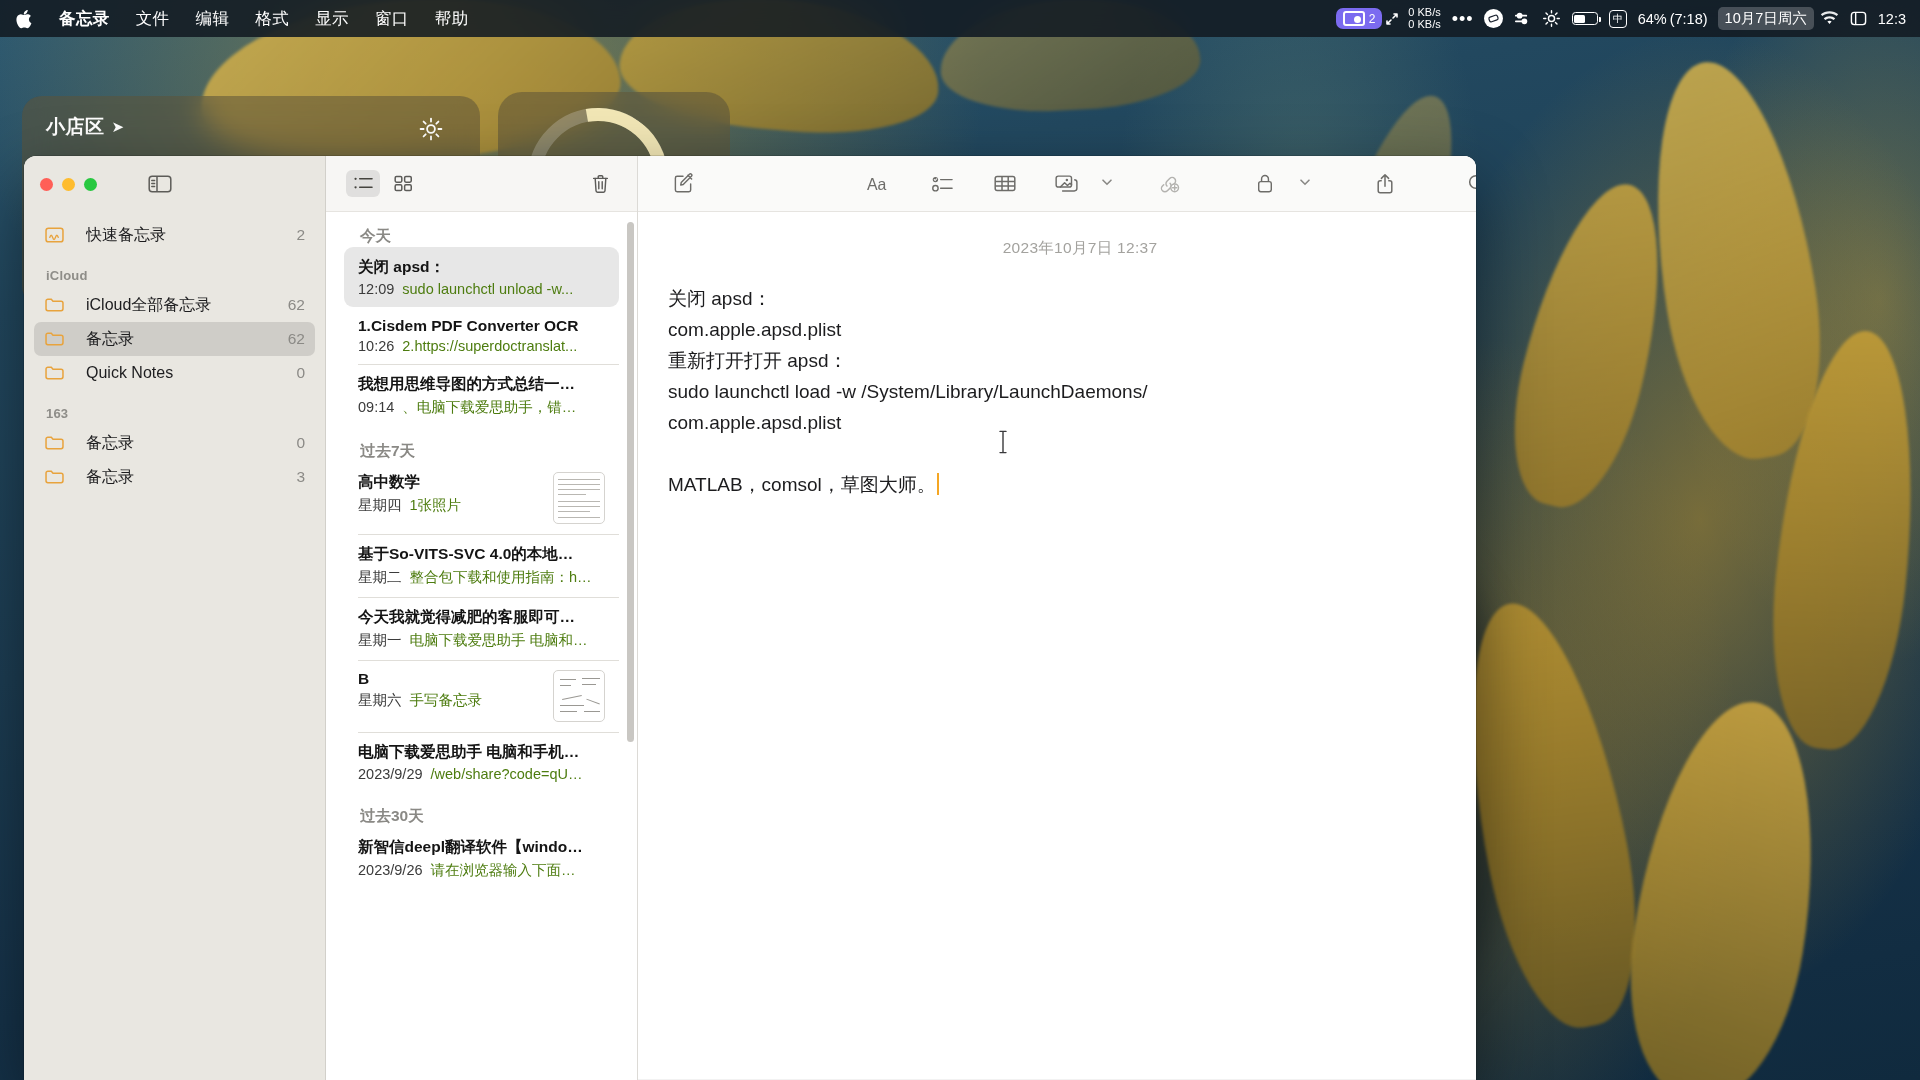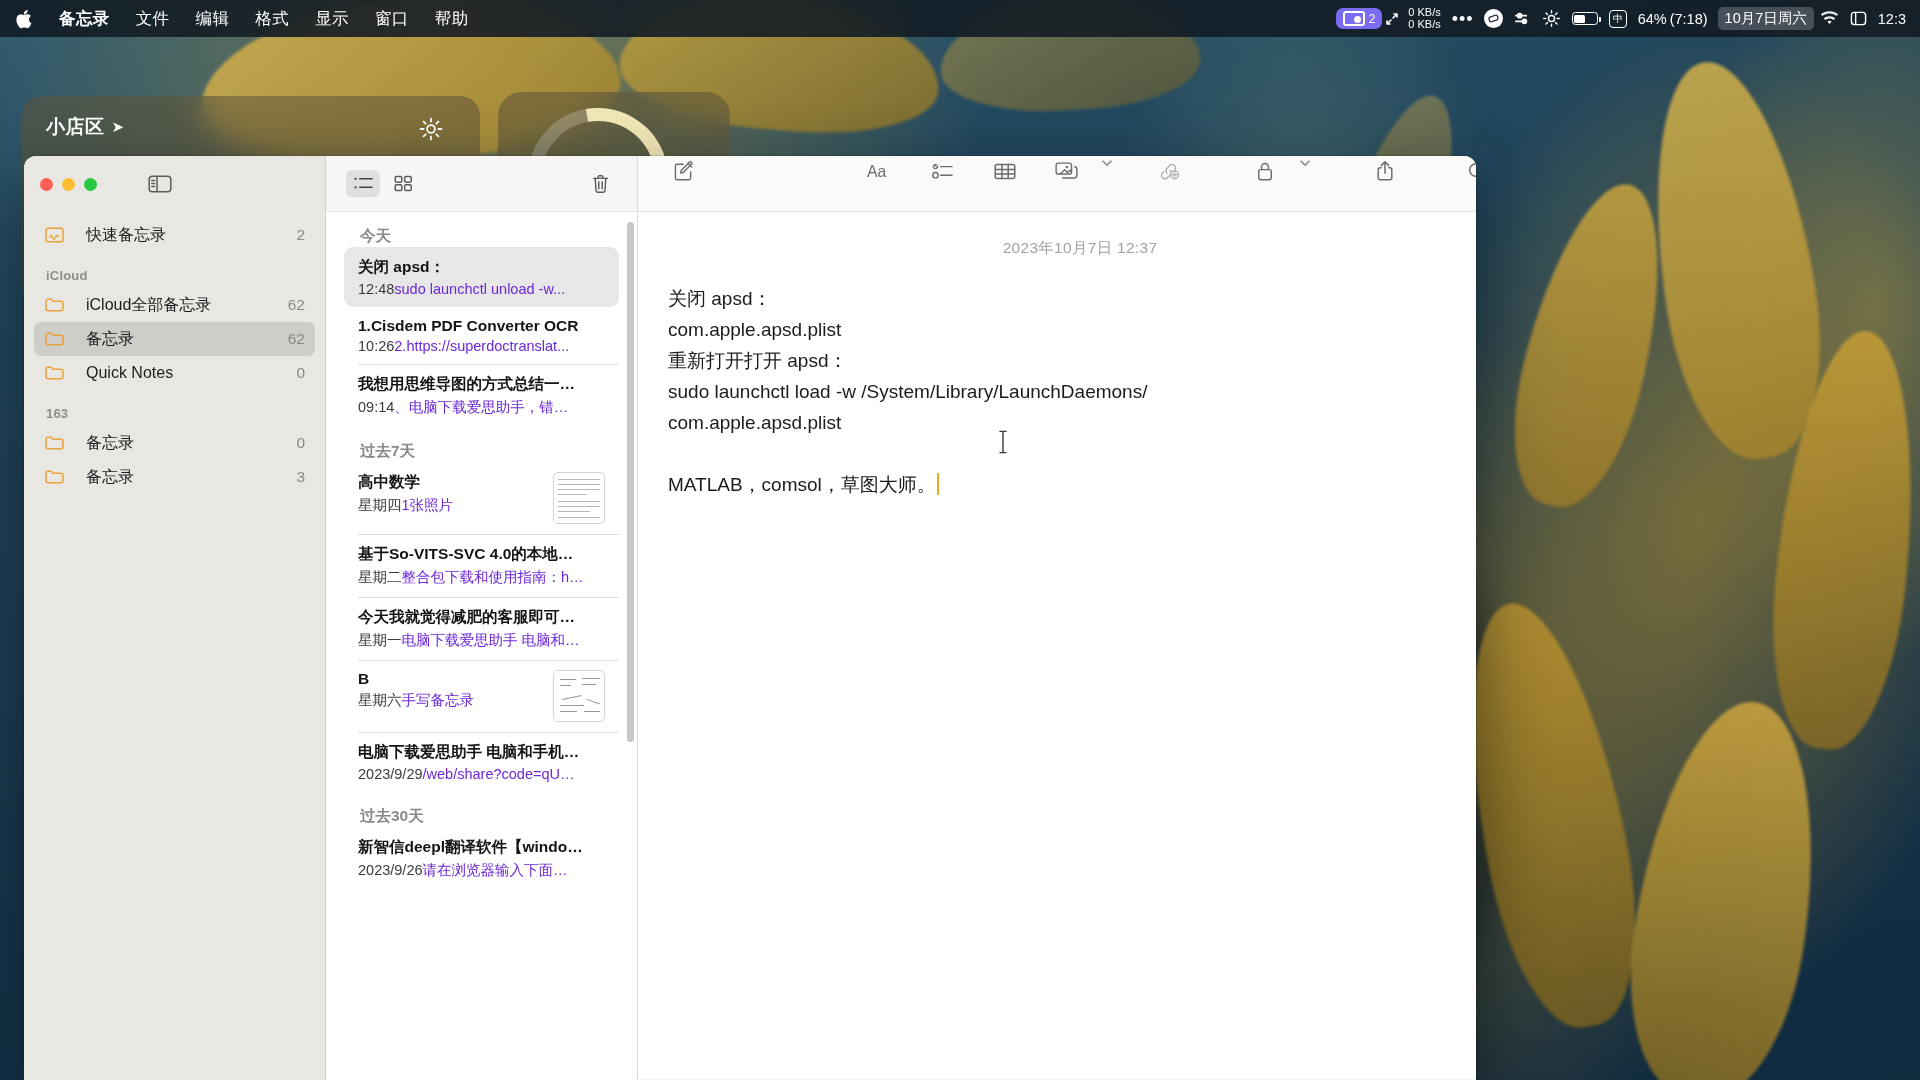--- a/index.html
+++ b/index.html
@@ -215,21 +215,21 @@
   .note-row .txt { flex: 1; min-width: 0; }
   .note-title {
     font-size: 15.5px; font-weight: 700; color: #141414;
     white-space: nowrap; overflow: hidden; text-overflow: ellipsis;
     margin-bottom: 3px;
   }
   .note-sub {
     font-size: 14.5px; color: #3b3b3b;
     white-space: nowrap; overflow: hidden; text-overflow: ellipsis;
   }
-  .note-sub .snippet { color: #6d28d9; }
+  .note-sub .snippet { color: #4d7c0f; margin-left: 8px; }
   .note-row + .note-row::before {
     content: ""; position: absolute; top: 0; left: 14px; right: 0;
     height: 0.5px; background: #e0ded9;
   }
   .note-row.selected + .note-row::before,
   .note-row.selected::before { background: transparent; }
   .thumb {
     width: 52px; height: 52px; border-radius: 5px;
     background: #fff; border: 0.5px solid #d5d3cf; flex: 0 0 52px;
     overflow: hidden; position: relative;
@@ -239,21 +239,21 @@
 
   #list-scrollbar {
     position: absolute; right: 3px; top: 66px;
     width: 7px; height: 520px; border-radius: 4px;
     background: #c9c7c3;
   }
 
   
   #editor-pane { flex: 1; background: #fff; display: flex; flex-direction: column; position: relative; }
   #editor-toolbar {
-    height: 56px; display: flex; align-items: flex-start;
+    height: 56px; display: flex; align-items: center;
     padding: 0 22px; gap: 16px;
     border-bottom: 0.5px solid #e6e4e0;
     background: rgba(250,250,249,0.92);
   }
   .etb { width: 46px; height: 30px; display: flex; align-items: center; justify-content: center; color: #57565300; }
   .etb svg { color: #6d6c69; }
   #editor-toolbar .grow { flex: 1; }
   .chev { color: #8a8986; margin-left: -6px; }
 
   #editor-body { flex: 1; padding: 26px 0 0 0; overflow: hidden; position: relative; }
@@ -504,21 +504,21 @@
       </div>
     </div>
 
     <div id="note-list">
 
       <div class="group-label">今天</div>
       <div class="note-row selected">
         <div class="txt">
           <div class="note-title">关闭 apsd：</div>
           <div class="note-sub">
-            <span>12:48</span><span class="snippet">sudo launchctl unload -w...</span>
+            <span>12:09</span><span class="snippet">sudo launchctl unload -w...</span>
           </div>
         </div>
       </div>
       <div class="note-row">
         <div class="txt">
           <div class="note-title">1.Cisdem PDF Converter OCR</div>
           <div class="note-sub">
             <span>10:26</span><span class="snippet">2.https://superdoctranslat...</span>
           </div>
         </div>

